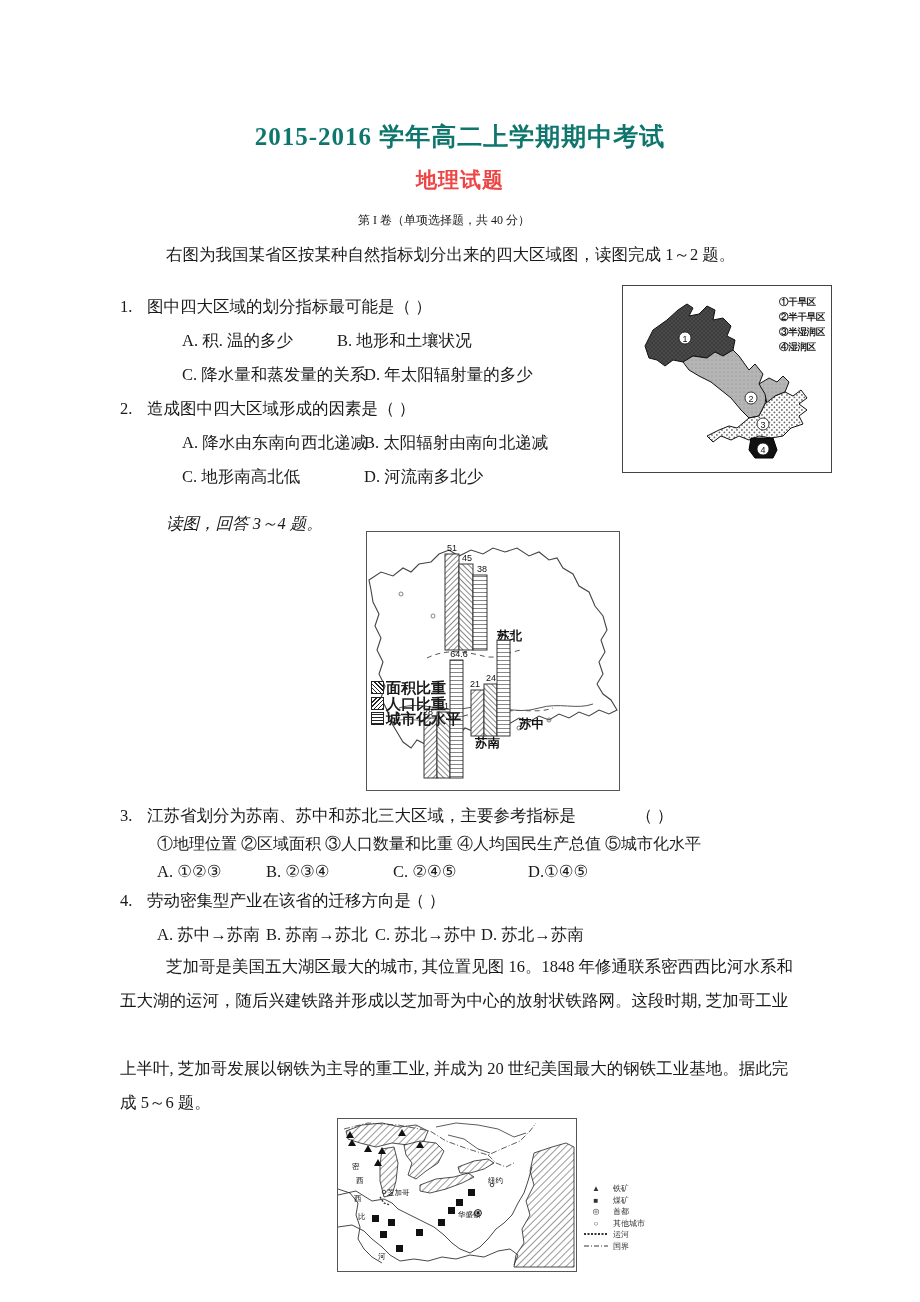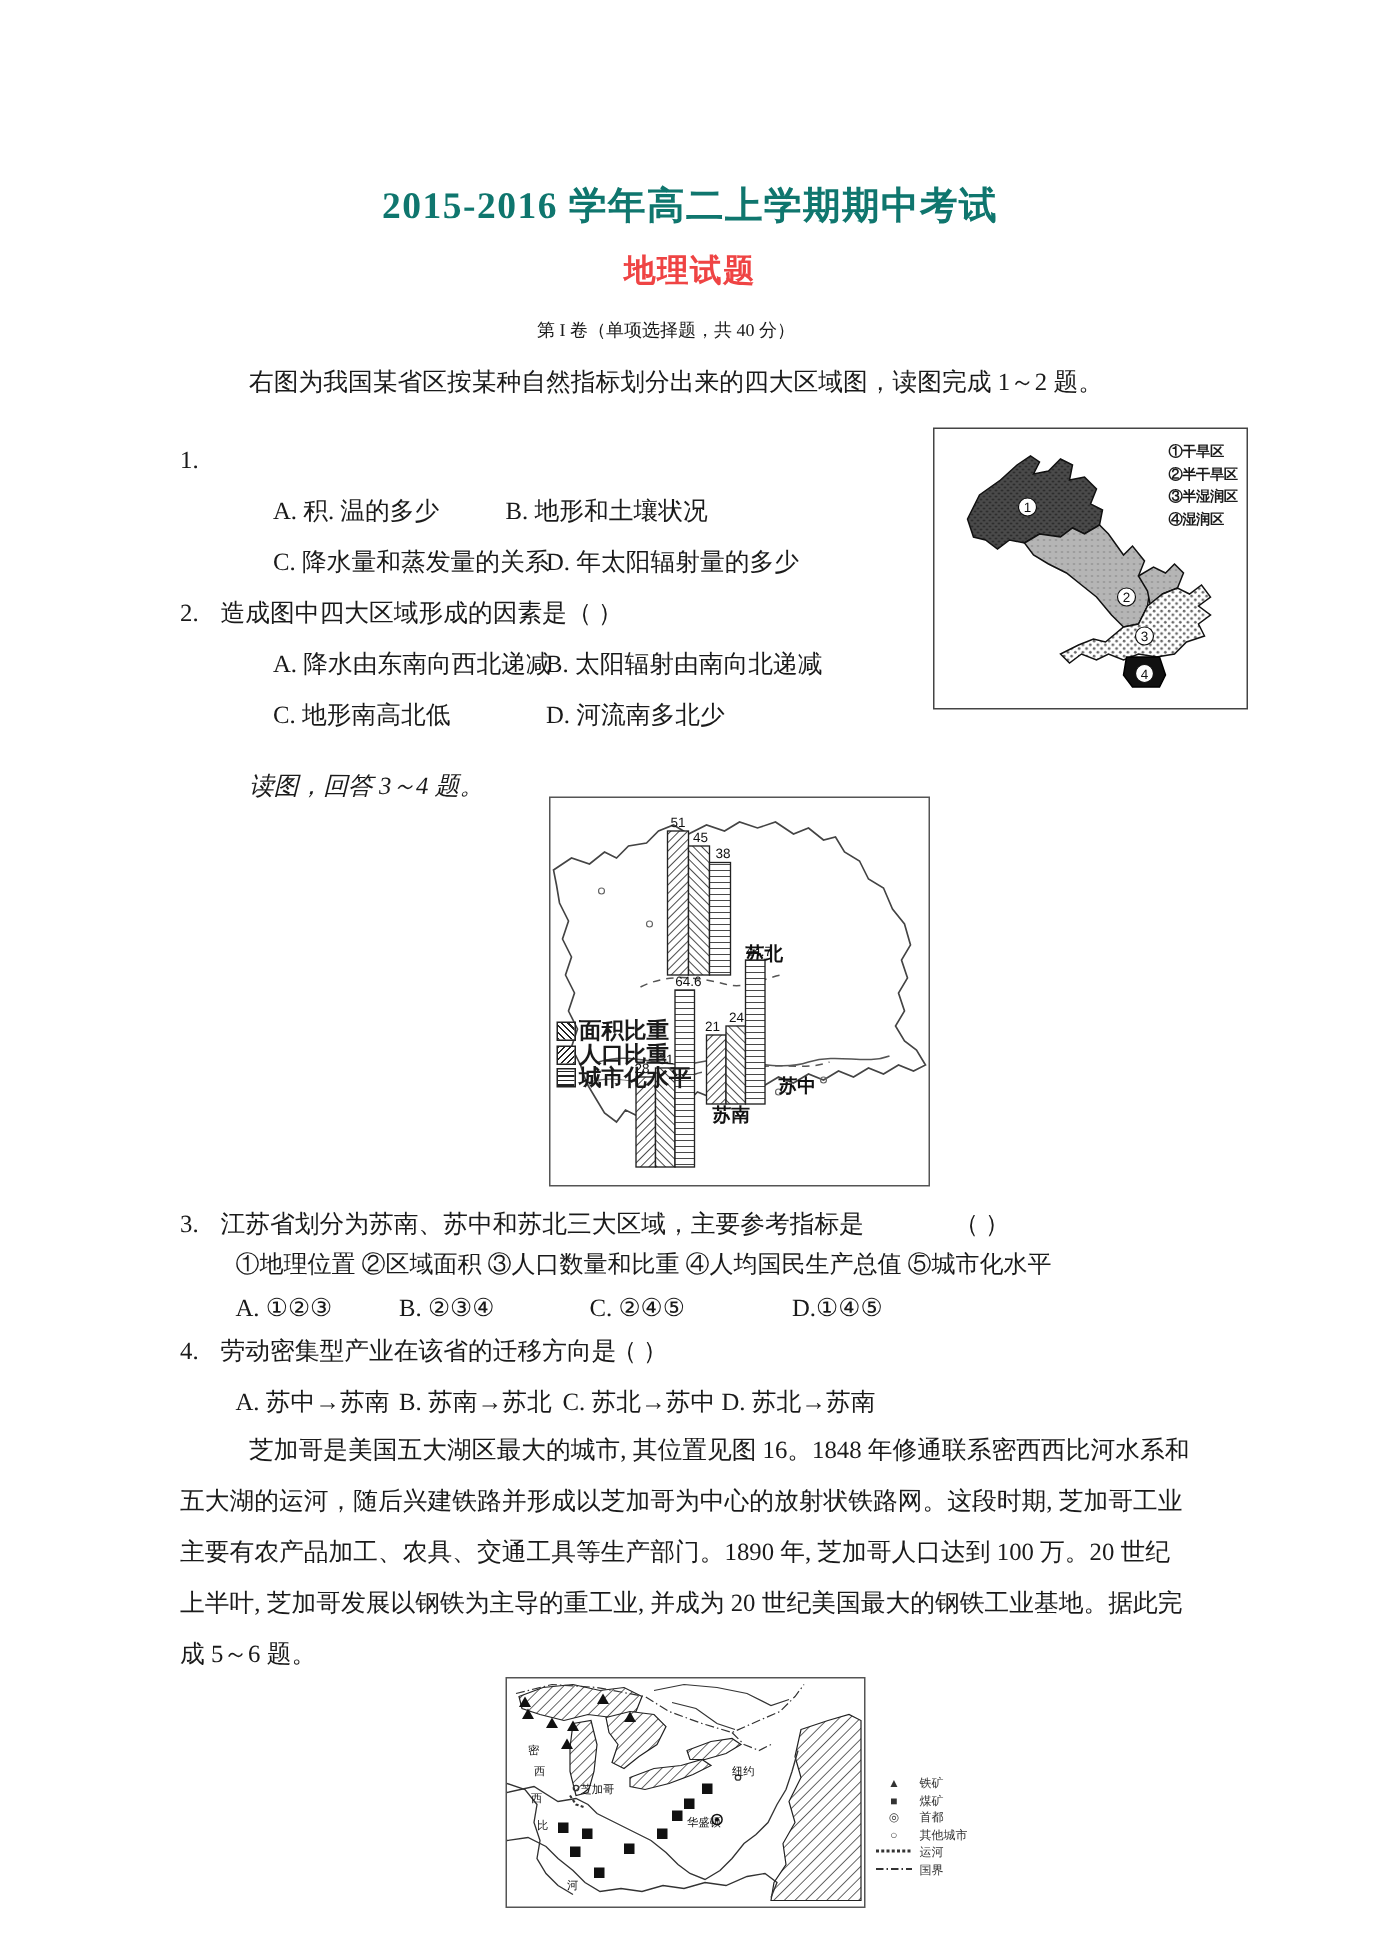--- a/index.html
+++ b/index.html
@@ -176,20 +176,21 @@
 
 <div class="page">
 
   <div class="doc-title">2015-2016 学年高二上学期期中考试</div>
   <div class="doc-subtitle">地理试题</div>
   <div class="section-head">第 I 卷（单项选择题，共 40 分）</div>
 
   <div class="tline" style="left:166px; top:245px;">右图为我国某省区按某种自然指标划分出来的四大区域图，读图完成 1～2 题。</div>
 
   <div class="qnum" style="left:120px; top:297px;">1.</div>
+  <div class="tline" style="left:147px; top:297px;">图中四大区域的划分指标最可能是（      ）</div>
   <div class="tline" style="left:182px; top:331px;">A. 积. 温的多少</div>
   <div class="tline" style="left:337px; top:331px;">B. 地形和土壤状况</div>
   <div class="tline" style="left:182px; top:365px;">C. 降水量和蒸发量的关系</div>
   <div class="tline" style="left:364px; top:365px;">D. 年太阳辐射量的多少</div>
 
   <div class="qnum" style="left:120px; top:399px;">2.</div>
   <div class="tline" style="left:147px; top:399px;">造成图中四大区域形成的因素是（      ）</div>
   <div class="tline" style="left:182px; top:433px;">A. 降水由东南向西北递减</div>
   <div class="tline" style="left:364px; top:433px;">B. 太阳辐射由南向北递减</div>
   <div class="tline" style="left:182px; top:467px;">C. 地形南高北低</div>
@@ -355,21 +356,20 @@
   <div class="qnum" style="left:120px; top:891px;">4.</div>
   <div class="tline" style="left:147px; top:891px;">劳动密集型产业在该省的迁移方向是</div>
   <div class="tline" style="left:408px; top:891px;">（      ）</div>
   <div class="tline" style="left:157px; top:925px;">A. 苏中→苏南</div>
   <div class="tline" style="left:266px; top:925px;">B. 苏南→苏北</div>
   <div class="tline" style="left:375px; top:925px;">C. 苏北→苏中</div>
   <div class="tline" style="left:481px; top:925px;">D. 苏北→苏南</div>
 
   <div class="tline" style="left:166px; top:957px;">芝加哥是美国五大湖区最大的城市, 其位置见图 16。1848 年修通联系密西西比河水系和</div>
   <div class="tline" style="left:120px; top:991px;">五大湖的运河，随后兴建铁路并形成以芝加哥为中心的放射状铁路网。这段时期, 芝加哥工业</div>
-  <div class="tline" style="left:120px; top:1025px;">主要有农产品加工、农具、交通工具等生产部门。1890 年, 芝加哥人口达到 100 万。20 世纪</div>
   <div class="tline" style="left:120px; top:1059px;">上半叶, 芝加哥发展以钢铁为主导的重工业, 并成为 20 世纪美国最大的钢铁工业基地。据此完</div>
   <div class="tline" style="left:120px; top:1093px;">成 5～6 题。</div>
 
   <div class="fig3">
     <svg width="238" height="152" viewBox="0 0 238 152">
       <defs>
         <pattern id="hatch" width="5" height="5" patternUnits="userSpaceOnUse" patternTransform="rotate(45)">
           <rect width="5" height="5" fill="#fff"></rect>
           <line x1="0" y1="0" x2="0" y2="5" stroke="#333" stroke-width="1"></line>
         </pattern>

